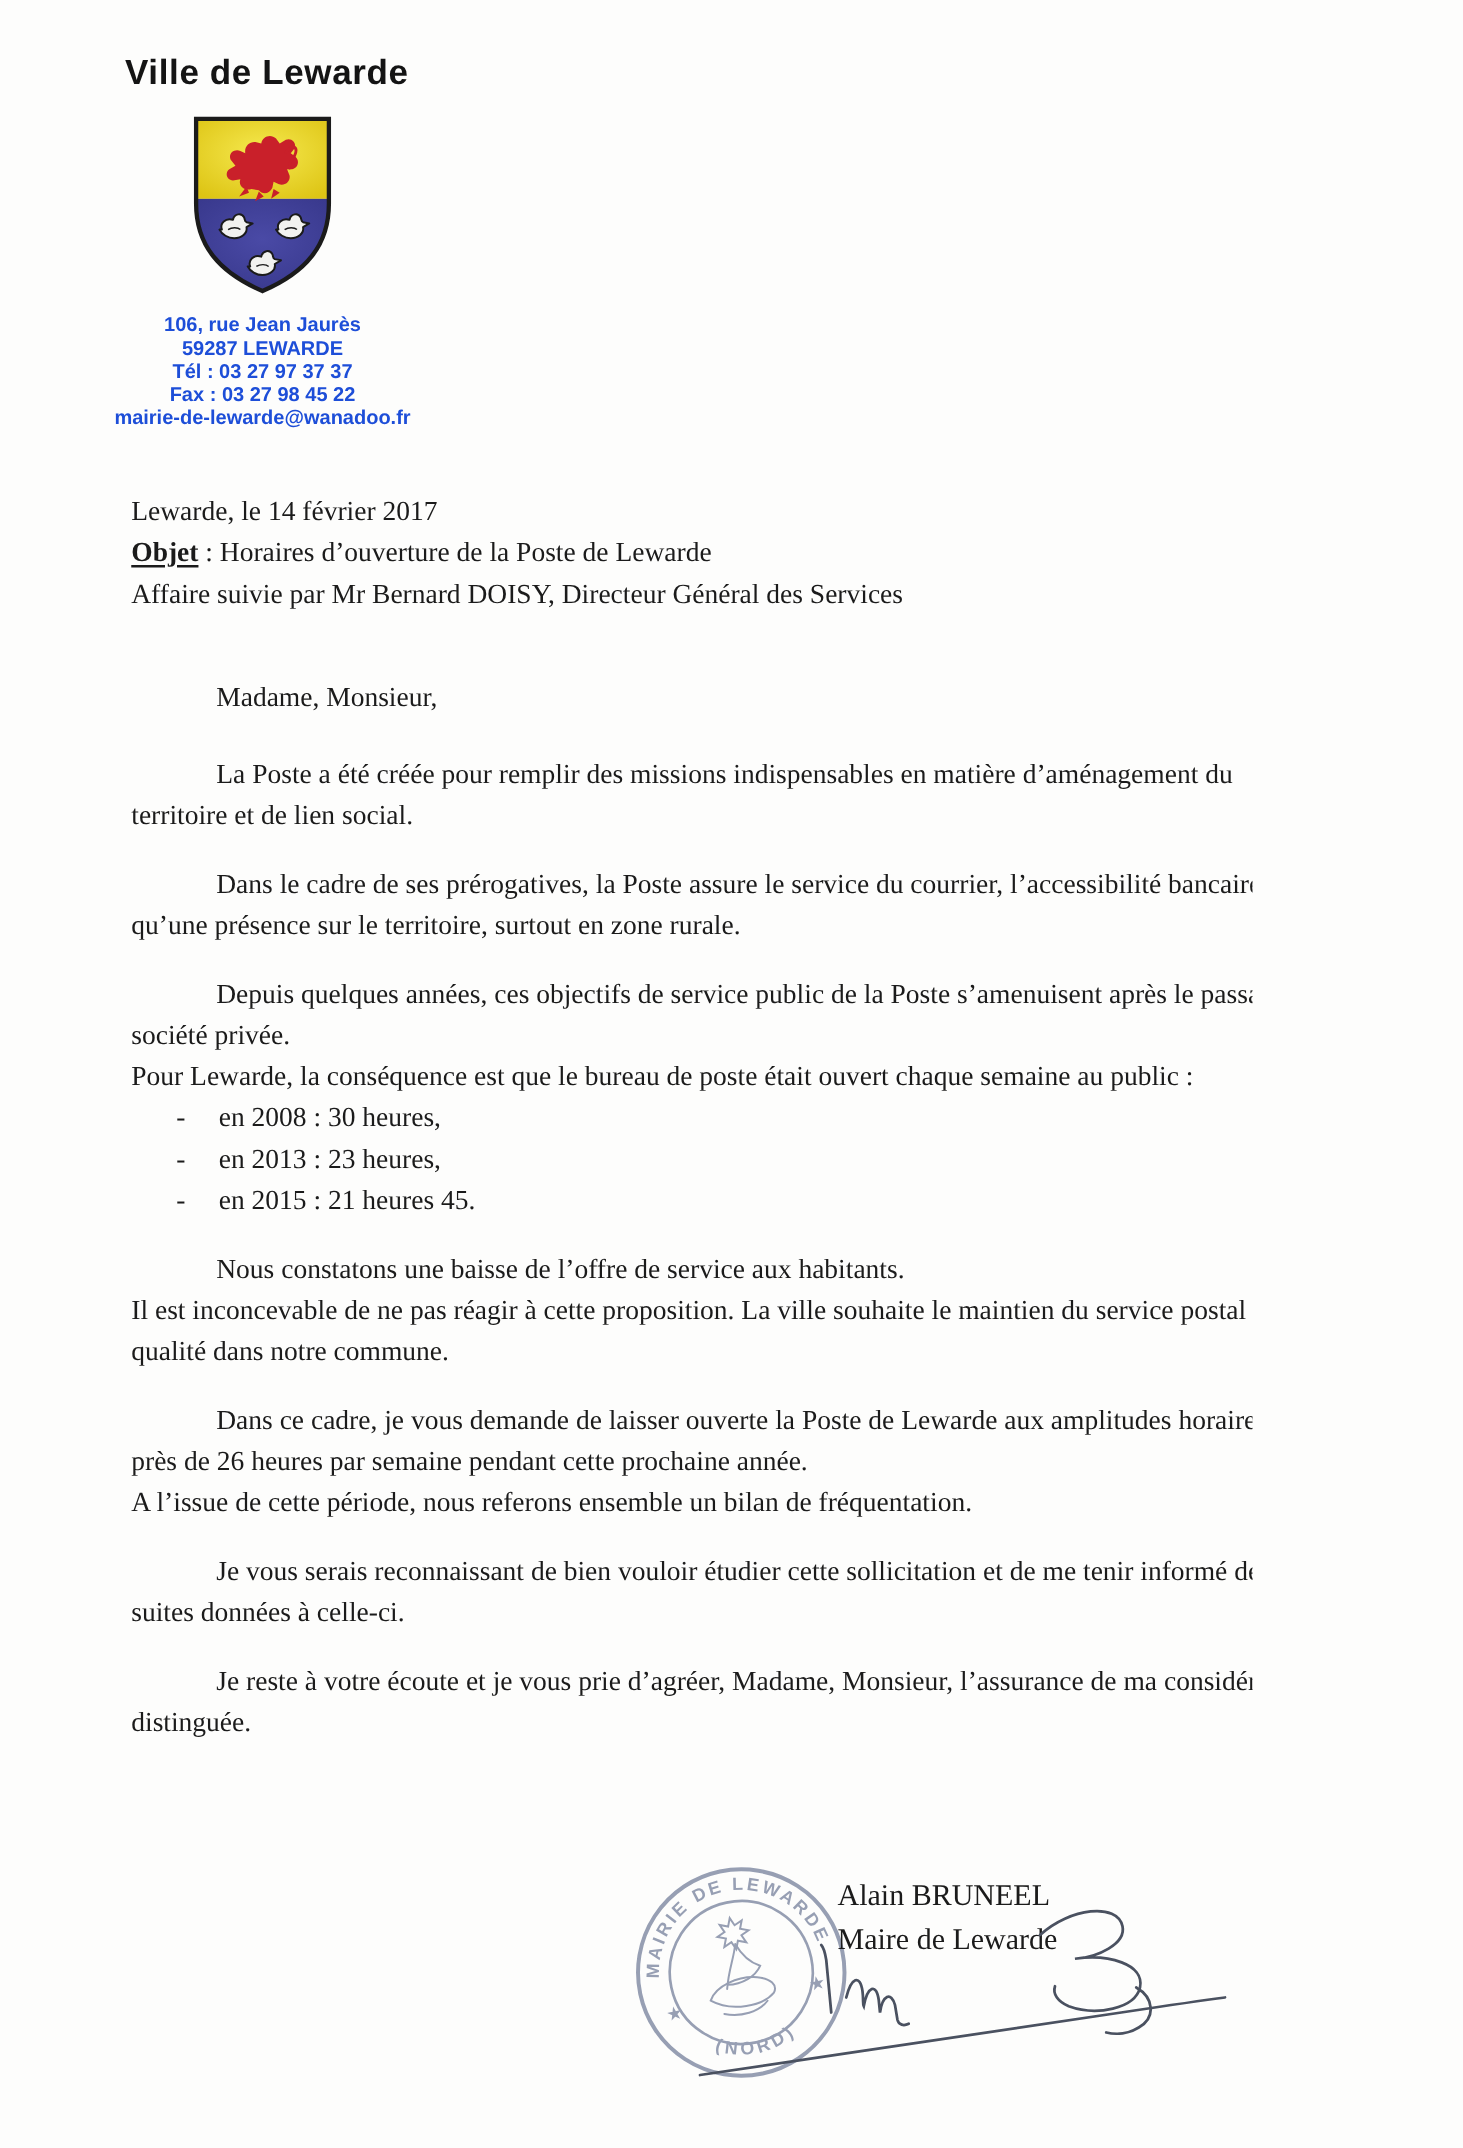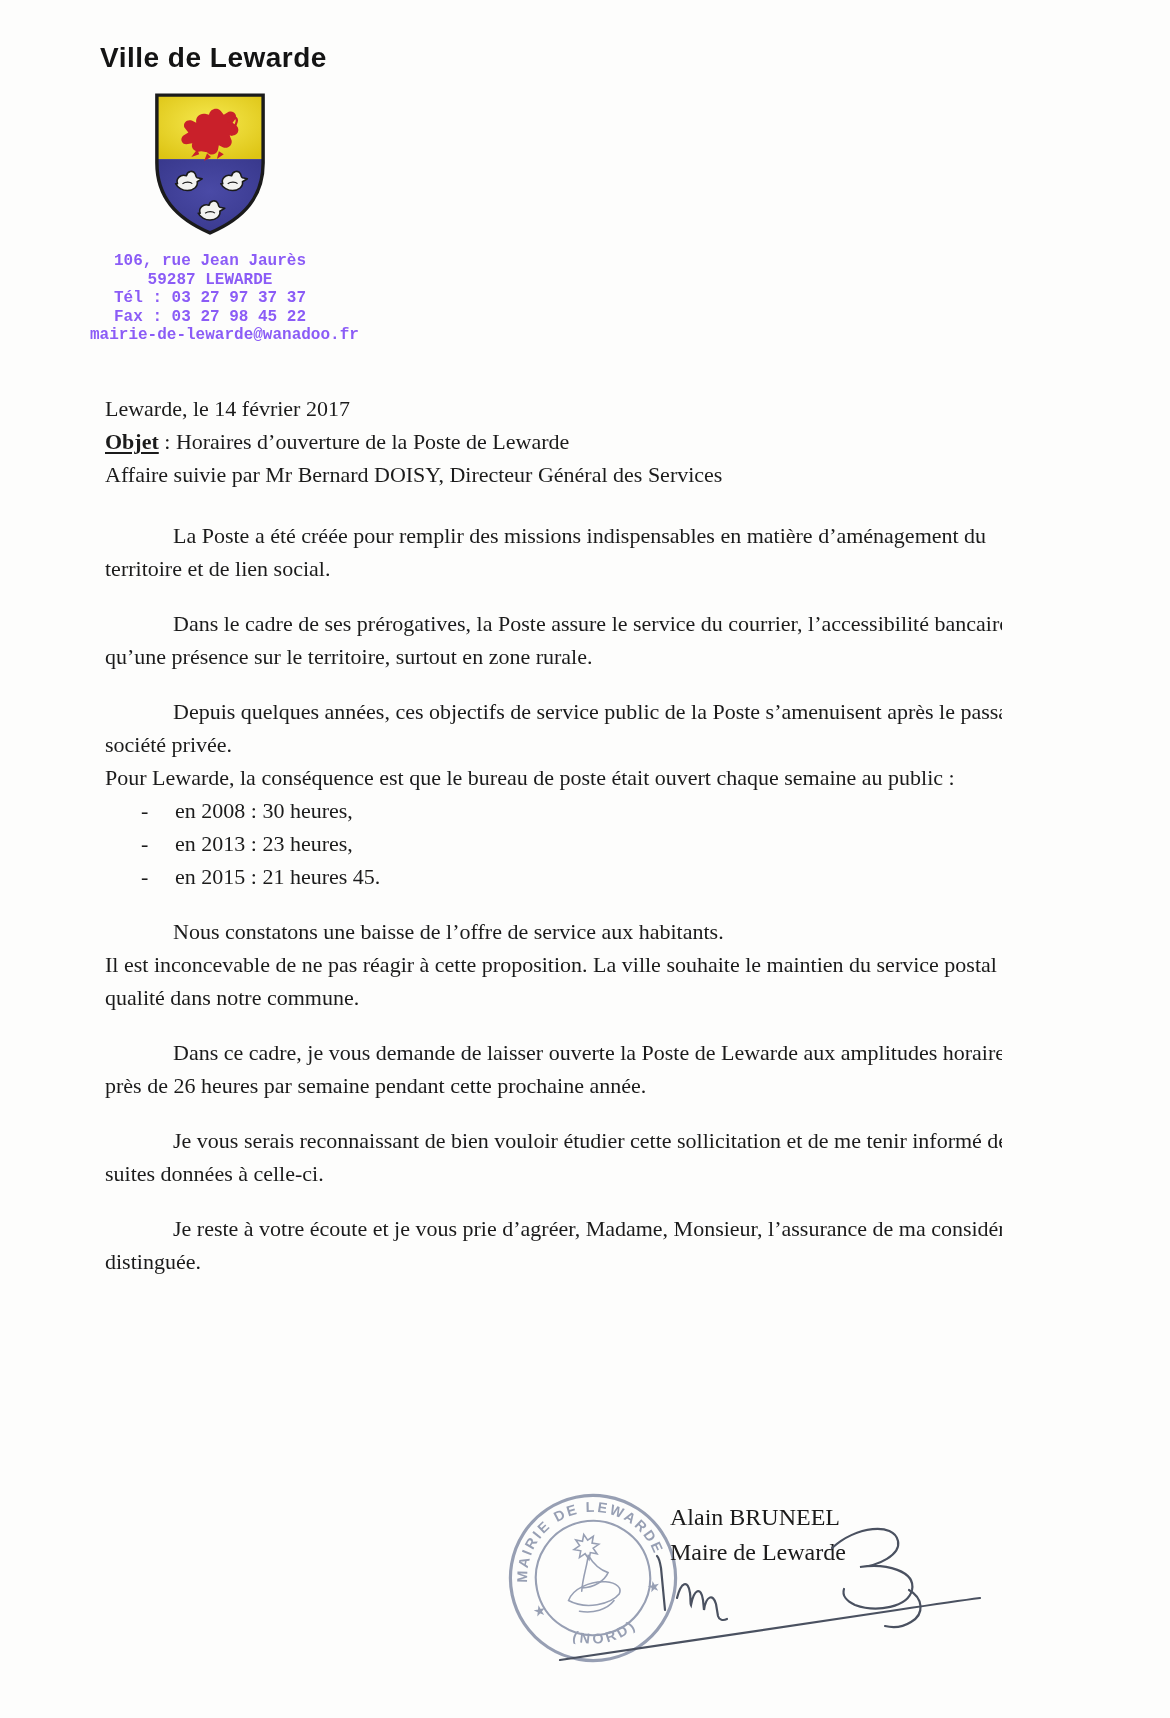--- a/index.html
+++ b/index.html
@@ -18,23 +18,23 @@
   .brand-title {
     position: absolute; left: 100px; top: 42px;
     font-family: "Liberation Sans", sans-serif;
     font-weight: 700; font-size: 28px; letter-spacing: .5px;
     color: #141414;
   }
   .crest { position: absolute; left: 150px; top: 88px; width: 120px; height: 152px; }
   .address {
     position: absolute; left: 90px; top: 252px; width: 240px;
     text-align: center;
-    font-family: Liberation Mono, monospace;
+    font-family: Liberation Sans, sans-serif;
     font-weight: 700; font-size: 16px; line-height: 18.5px;
-    color: #8b5cf6; white-space: nowrap;
+    color: #1d4ed8; white-space: nowrap;
   }
   
   .body {
     position: absolute; left: 105px; top: 392px; width: 963px;
     font-size: 22px; line-height: 33px; color: #1b1b1b;
   }
   .body p { margin: 0; }
   .u { text-decoration: underline; text-underline-offset: 3px; font-weight: bold; }
   .indent { text-indent: 68px; }
   .salutation { margin-top: 50px !important; }
@@ -109,20 +109,21 @@
     <div>Tél : 03 27 97 37 37</div>
     <div>Fax : 03 27 98 45 22</div>
     <div>mairie-de-lewarde@wanadoo.fr</div>
   </div>
 
   <div class="body">
     <p>Lewarde, le 14 février 2017</p>
     <p><span class="u">Objet</span><span> : Horaires d’ouverture de la Poste de Lewarde</span></p>
     <p>Affaire suivie par Mr Bernard DOISY, Directeur Général des Services</p>
 
+    <p class="indent salutation">Madame, Monsieur,</p>
 
     <p class="indent first-gap">La Poste a été créée pour remplir des missions indispensables en matière d’aménagement du territoire et de lien social.</p>
     <p class="indent gap">Dans le cadre de ses prérogatives, la Poste assure le service du courrier, l’accessibilité bancaire ainsi qu’une présence sur le territoire, surtout en zone rurale.</p>
     <p class="indent gap">Depuis quelques années, ces objectifs de service public de la Poste s’amenuisent après le passage en société privée.</p>
     <p>Pour Lewarde, la conséquence est que le bureau de poste était ouvert chaque semaine au public :</p>
 
     <div class="bullet">
       <span class="dash">-</span>
         <span>en 2008 : 30 heures,</span>
     </div>
@@ -131,20 +132,21 @@
         <span>en 2013 : 23 heures,</span>
     </div>
     <div class="bullet">
       <span class="dash">-</span>
         <span>en 2015 : 21 heures 45.</span>
     </div>
 
     <p class="indent gap">Nous constatons une baisse de l’offre de service aux habitants.</p>
     <p>Il est inconcevable de ne pas réagir à cette proposition. La ville souhaite le maintien du service postal de qualité dans notre commune.</p>
     <p class="indent gap">Dans ce cadre, je vous demande de laisser ouverte la Poste de Lewarde aux amplitudes horaires de près de 26 heures par semaine pendant cette prochaine année.</p>
+    <p>A l’issue de cette période, nous referons ensemble un bilan de fréquentation.</p>
     <p class="indent gap">Je vous serais reconnaissant de bien vouloir étudier cette sollicitation et de me tenir informé des suites données à celle-ci.</p>
     <p class="indent gap">Je reste à votre écoute et je vous prie d’agréer, Madame, Monsieur, l’assurance de ma considération distinguée.</p>
   </div>
 
   <div class="stamp">
     <svg viewBox="0 0 170 176" width="180" height="188">
       <g transform="rotate(-12 85 88)" stroke="#7e88a2" fill="none">
         <circle cx="85" cy="88" r="78" stroke-width="3"></circle>
         <circle cx="85" cy="88" r="54" stroke-width="2"></circle>
         <defs>

